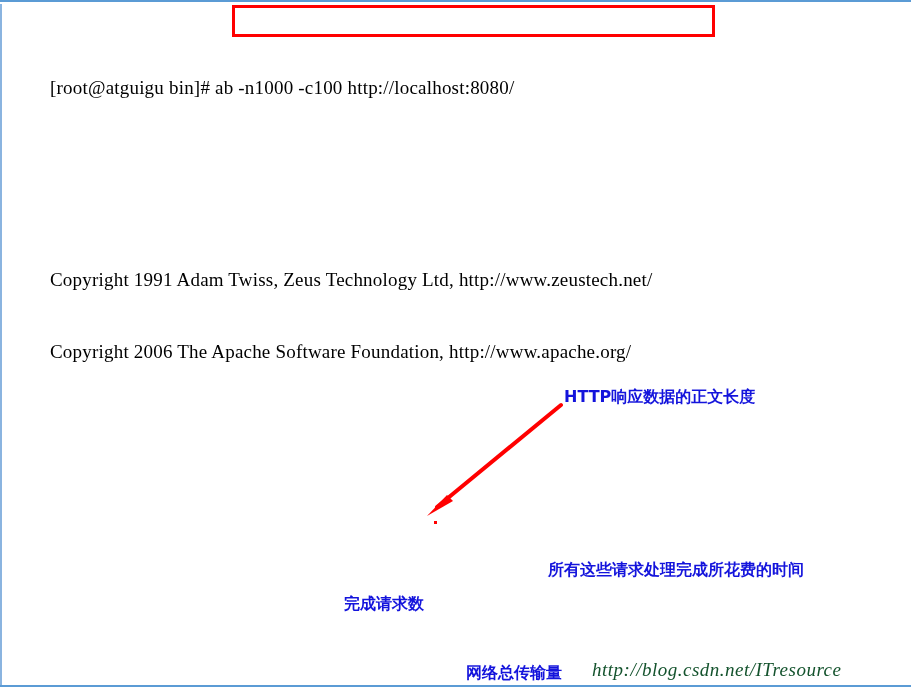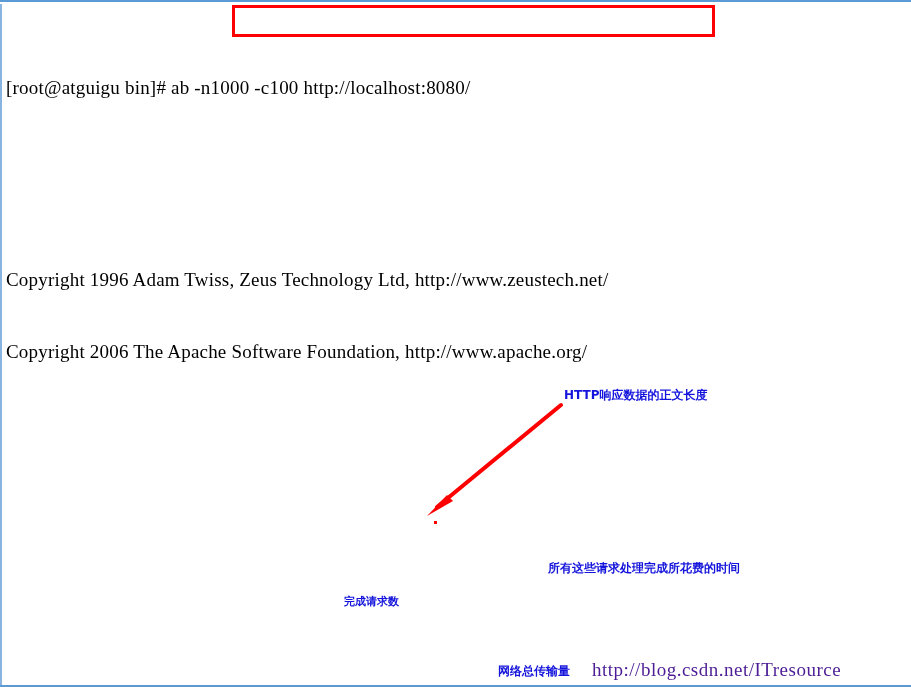--- a/index.html
+++ b/index.html
@@ -38,49 +38,50 @@
     color: #000000;
     font-family: "Liberation Serif", "DejaVu Serif", serif;
     font-size: 19px;
     line-height: 24px;
     white-space: pre;
     letter-spacing: 0.2px;
   }
   .line {
     height: 24px;
     white-space: pre;
+    margin-left: 44px;
   }
   .line.blank { color: transparent; }
 
   
   .red-box {
     position: absolute;
     left: 232px;
     top: 3px;
     width: 483px;
     height: 32px;
     border: 3px solid #ff0000;
     box-sizing: border-box;
     pointer-events: none;
   }
 
   
   .anno {
     position: absolute;
     color: #1414dc;
     font-family: "DejaVu Sans", "Liberation Sans", sans-serif;
-    font-size: 12px;
+    font-size: 16px;
     font-weight: bold;
     white-space: nowrap;
     letter-spacing: 0px;
   }
   #anno-doclen { left: 564px; top: 385px; }
   #anno-time   { left: 548px; top: 558px; }
-  #anno-complete { left: 344px; top: 592px; font-size: 11px; }
-  #anno-total  { left: 466px; top: 661px; font-size: 12px; margin-left: 32px; }
+  #anno-complete { left: 344px; top: 592px; font-size: 16px; }
+  #anno-total  { left: 466px; top: 661px; font-size: 16px; }
 
   
   .arrow-svg {
     position: absolute;
     left: 415px;
     top: 395px;
     width: 160px;
     height: 130px;
     pointer-events: none;
   }
@@ -91,41 +92,42 @@
     width: 3px;
     height: 3px;
     background: #ff0000;
   }
 
   
   .watermark {
     position: absolute;
     left: 592px;
     top: 657px;
-    color: #4c1d95;
+    color: #14532d;
     font-family: "Liberation Serif", "DejaVu Serif", serif;
     font-size: 19px;
     white-space: pre;
     letter-spacing: 0.5px;
+    font-style: italic;
   }
 </style>
 </head>
 <body>
 
 <div id="screen">
 
   <div class="left-rail"></div>
 
   <div class="term">
 
     <div class="line"><span>[root@atguigu bin]#</span><span> </span><span>ab -n1000 -c100 http://localhost:8080/</span></div>
 
     <div class="line blank">&nbsp;</div>
 
-    <div class="line">Copyright 1996 Adam Twiss, Zeus Technology Ltd, http://www.zeustech.net/</div>
+    <div class="line">Copyright 1991 Adam Twiss, Zeus Technology Ltd, http://www.zeustech.net/</div>
     <div class="line">Copyright 2006 The Apache Software Foundation, http://www.apache.org/</div>
 
     <div class="line blank">&nbsp;</div>
 
 
     
     
     
     
     

